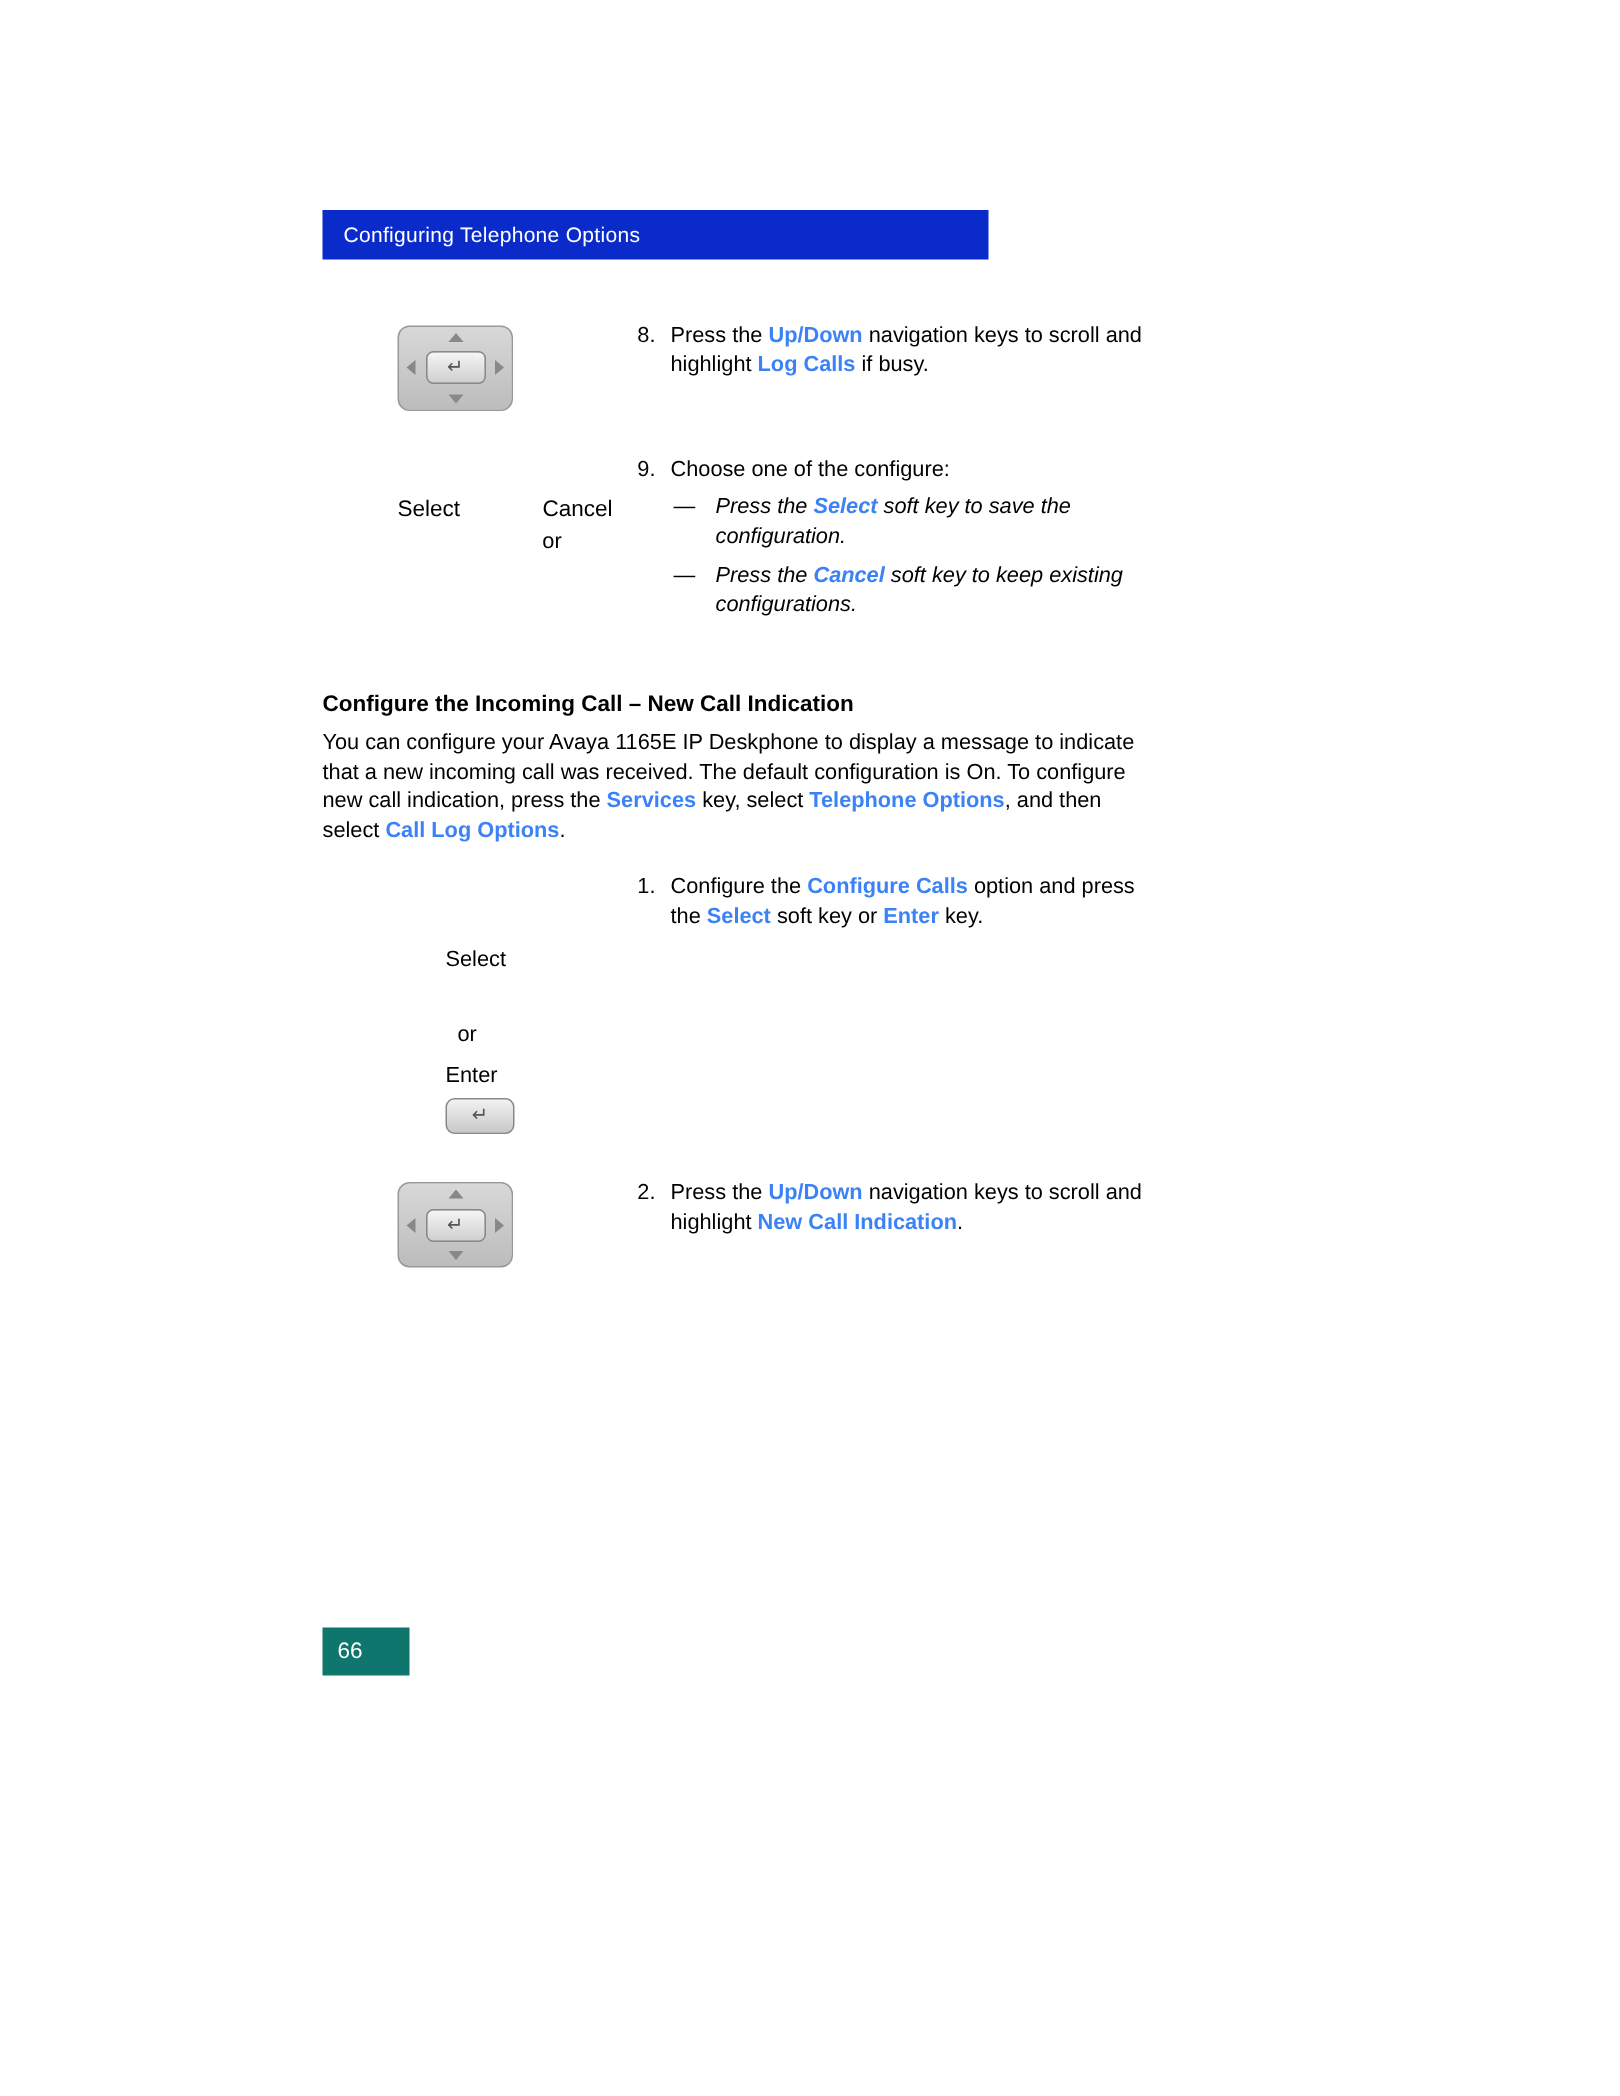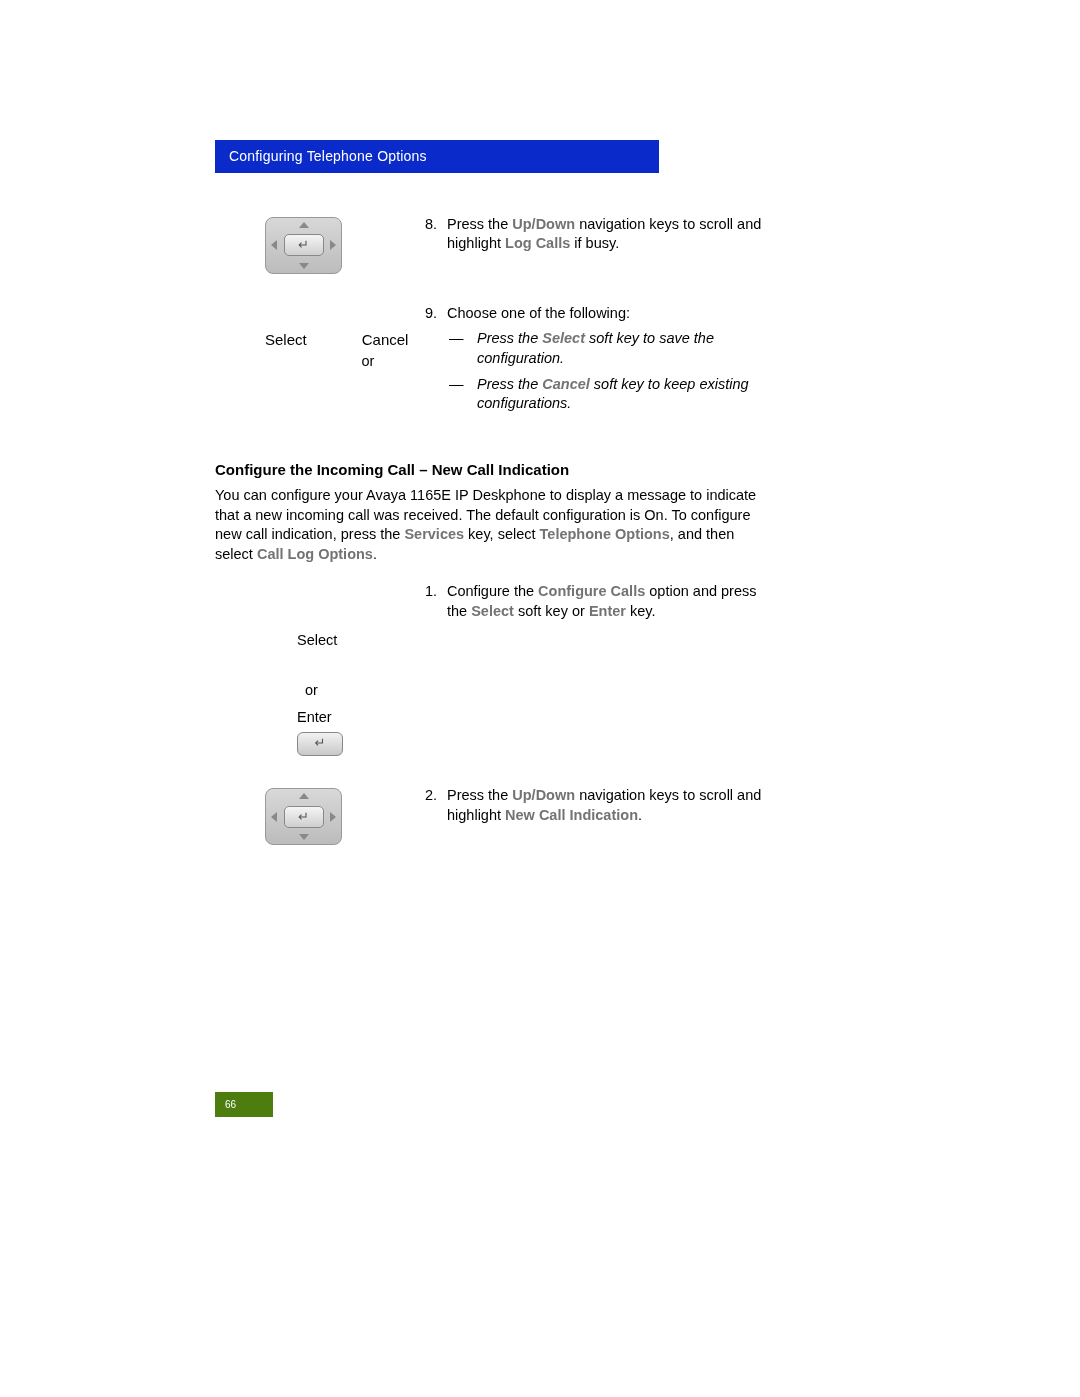--- a/index.html
+++ b/index.html
@@ -82,21 +82,21 @@
   ol.main-list > li {
     padding-left: 6px;
     margin-bottom: 6px;
   }
   ol.main-list.start8 { counter-reset: item 7; }
   ol.main-list.start9 { counter-reset: item 8; }
   ol.main-list.start1 { counter-reset: item 0; }
   ol.main-list.start2 { counter-reset: item 1; }
   ol.main-list > li { list-style: decimal; }
 
-  .bold-link { color: #737373; font-weight: bold; }
+  .bold-link { color: #3b82f6; font-weight: bold; }
 
   .sub-list {
     margin-top: 6px;
   }
   .sub-item {
     display: flex;
     margin-bottom: 6px;
   }
   .sub-item .dash {
     width: 28px; flex:0 0 28px;
@@ -142,23 +142,23 @@
     text-align: center;
     font-size: 13px; color:#555;
     line-height: 20px;
   }
 
   .footer-bar {
     position: absolute;
     left: 215px;
     bottom: 280px;
     width: 48px;
-    background: #4d7c0f;
+    background: #0f766e;
     color: #fff;
-    font-size: 10px;
+    font-size: 15px;
     padding: 6px 0 6px 10px;
   }
 </style>
 </head>
 <body>
 
 <div class="page">
 
   <div class="header-bar">Configuring Telephone Options</div>
 
@@ -185,21 +185,21 @@
     <div class="left-col" style="padding-top:26px;">
       <div class="softkeys">
         <span>Select</span>
         <span>Cancel</span>
       </div>
       <div class="softkeys-or">or</div>
     </div>
     <div class="right-col">
       <ol class="main-list start9" start="9">
         <li>
-          <span>Choose one of the following:</span>
+          <span>Choose one of the configure:</span>
           <div class="sub-list">
             <div class="sub-item">
               <span class="dash">—</span>
               <span class="txt">
                 <span>Press the </span><span class="bold-link">Select</span><span> soft key to save the configuration.</span>
               </span>
             </div>
             <div class="sub-item">
               <span class="dash">—</span>
               <span class="txt">

